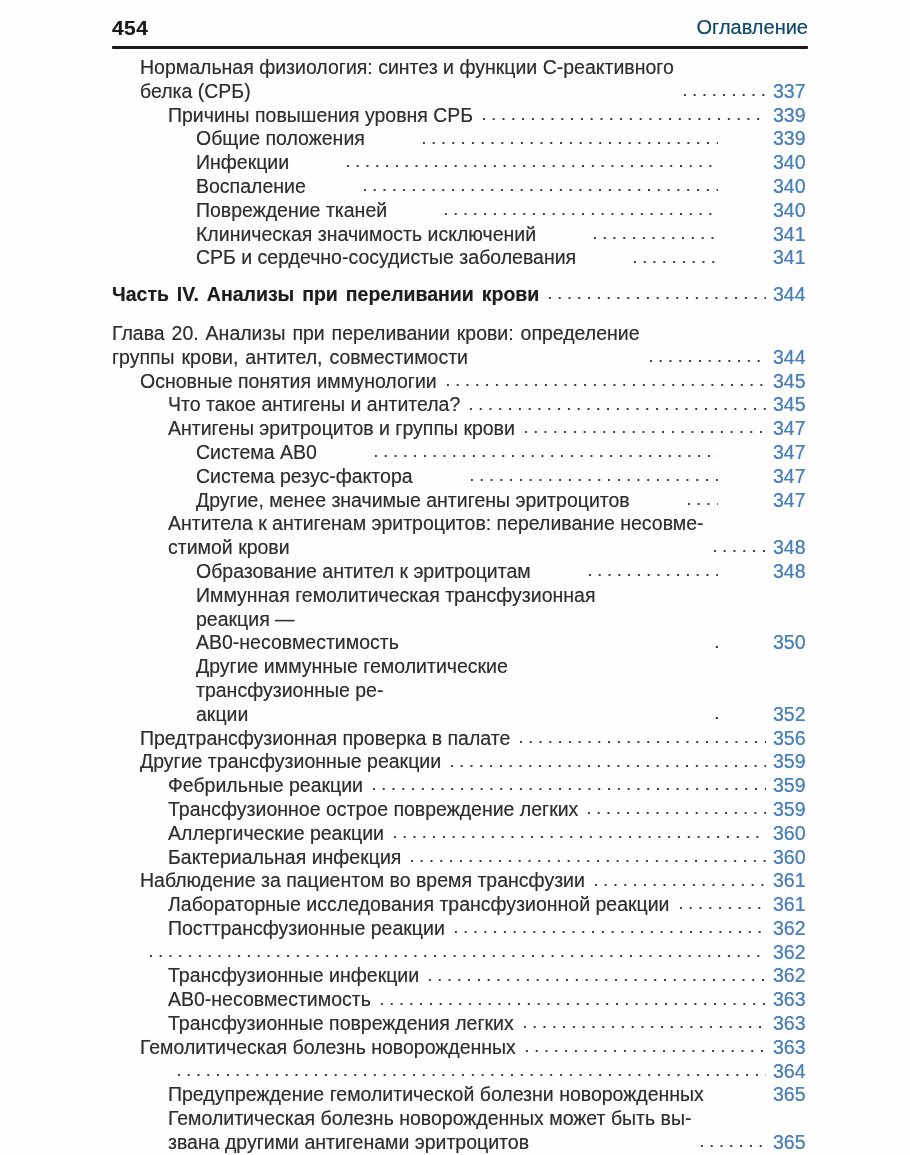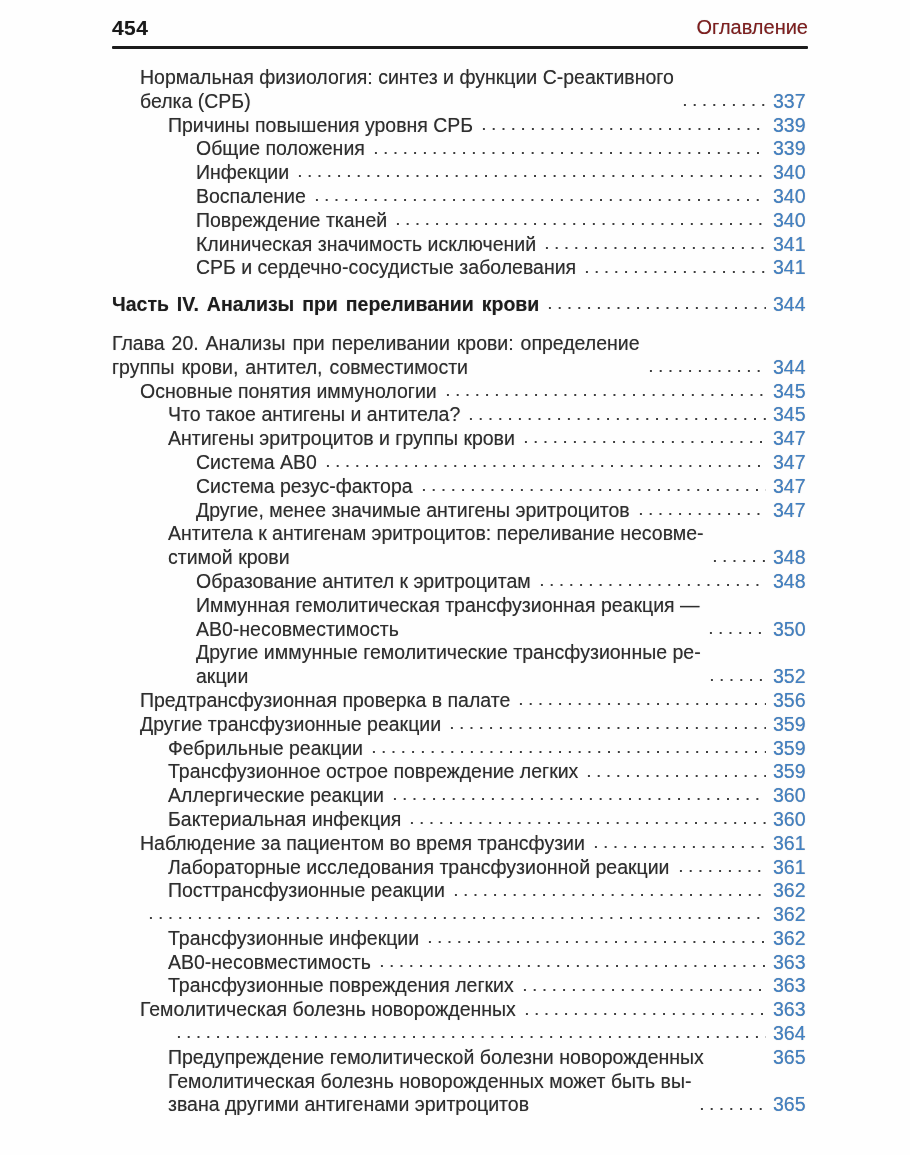--- a/index.html
+++ b/index.html
@@ -10,28 +10,28 @@
     font-family: "Liberation Sans", "DejaVu Sans", sans-serif;
     color: #2e2e2e;
     overflow: hidden;
     position: relative;
   }
   .sheet { position: absolute; left: 112px; top: 16px; width: 696px; }
   .soft { text-shadow: 0 0 0.7px rgba(45,45,45,0.5); }
 
   .hdr { display: flex; justify-content: space-between; align-items: flex-start; }
   .folio { font-size: 21px; font-weight: 700; color: #191919; letter-spacing: 0.4px; }
-  .running { font-size: 20px; color: #7f1d1d; }
+  .running { font-size: 20px; color: #0c4a6e; }
   .rule { height: 3px; background: #1c1c1c; margin-top: 6px; border-radius: 1px; }
 
-  .toc { margin-top: 17px; font-size: 19.5px; line-height: 23.8px; }
+  .toc { margin-top: 7px; font-size: 19.5px; line-height: 23.8px; }
   .row { display: flex; align-items: flex-end; }
   .lv1 { padding-left: 28px; }
   .lv2 { padding-left: 56px; }
-  .lv3 { padding-left: 84px; }
+  .lv3 { padding-left: 84px; gap: 48px; }
   .part { font-weight: 700; color: #1d1d1d; margin-top: 13px; word-spacing: 2.5px; }
   .chapter { margin-top: 15px; word-spacing: 1.5px; }
   .txt { white-space: pre-line; }
   .lead {
     flex: 1 1 auto; min-width: 6px; height: 23.8px;
     margin: 0 7px 0 6px;
     background-image: radial-gradient(circle, #3d3d3d 1.3px, rgba(0,0,0,0) 1.55px);
     background-size: 9.8px 8px;
     background-repeat: repeat-x;
     background-position: left bottom 4.5px;

